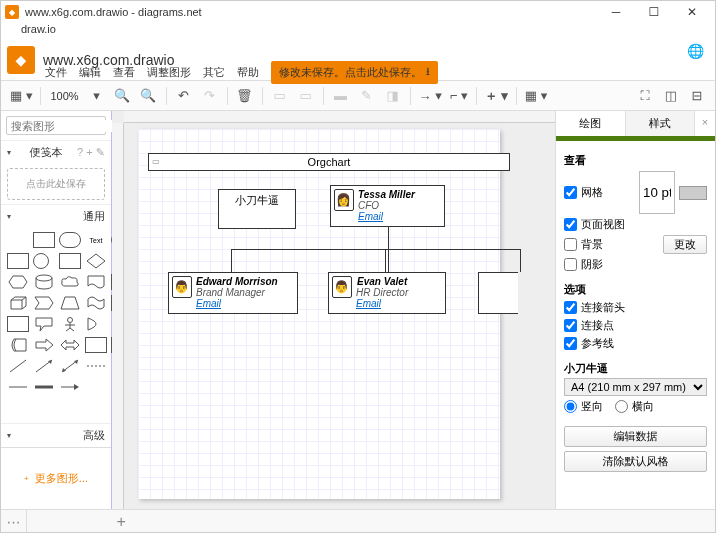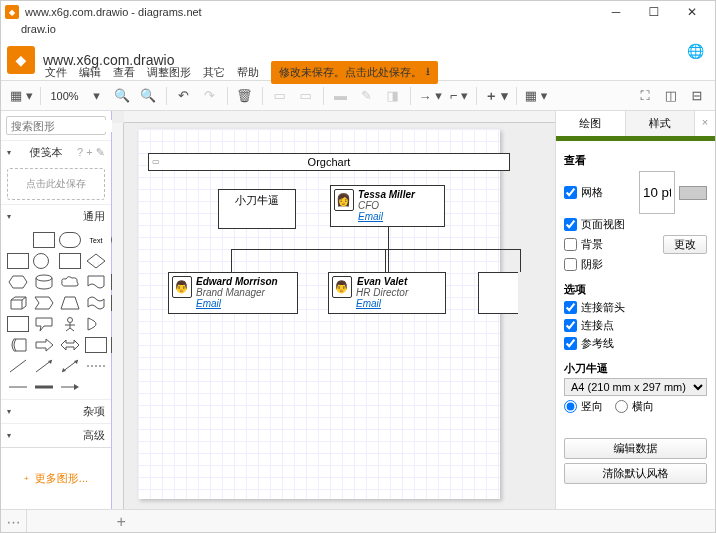--- a/index.html
+++ b/index.html
@@ -285,23 +285,20 @@
         </span>
       <span class="shape noborder">
           <svg viewBox="0 0 20 16">
             <line x1="1" y1="8" x2="16" y2="8" stroke="#555"></line>
             <polygon points="19,8 14,5 14,11" fill="#555"></polygon>
           </svg>
         </span>
     </div>
     <div style="flex:1"></div>
     <div class="section-head">
-        <span>杂项</span>
-      </div>
-    <div class="section-head">
         <span>高级</span>
       </div>
     <div class="section-head more" style="color:#f08000;border-top:1px solid #ddd;padding:23px">
         <span>更多图形...</span>
       </div>
   </div>
 
   <div class="canvas-area">
     <div class="ruler-h"></div>
     <div class="ruler-v"></div>
@@ -398,21 +395,21 @@
 
       <div class="rp-h" style="margin-top:10px">小刀牛逼</div>
       <select class="rp-select"><option>A4 (210 mm x 297 mm)</option></select>
       <div class="rp-row" style="">
         <input type="radio" checked="" style="">
           <span>竖向</span>
         <input type="radio" style="margin-left: 8px;">
           <span>横向</span>
       </div>
 
-      <div class="rp-btn wide" style="margin-top:24px">编辑数据</div>
+      <div class="rp-btn wide" style="margin-top:12px">编辑数据</div>
       <div class="rp-btn wide">清除默认风格</div>
     </div>
   </div>
 </div>
 
 <div class="footer">
   <div class="ft-btn">⋯</div>
   <div class="ft-tab">Page-1</div>
   <div class="ft-add">+</div>
 </div>

